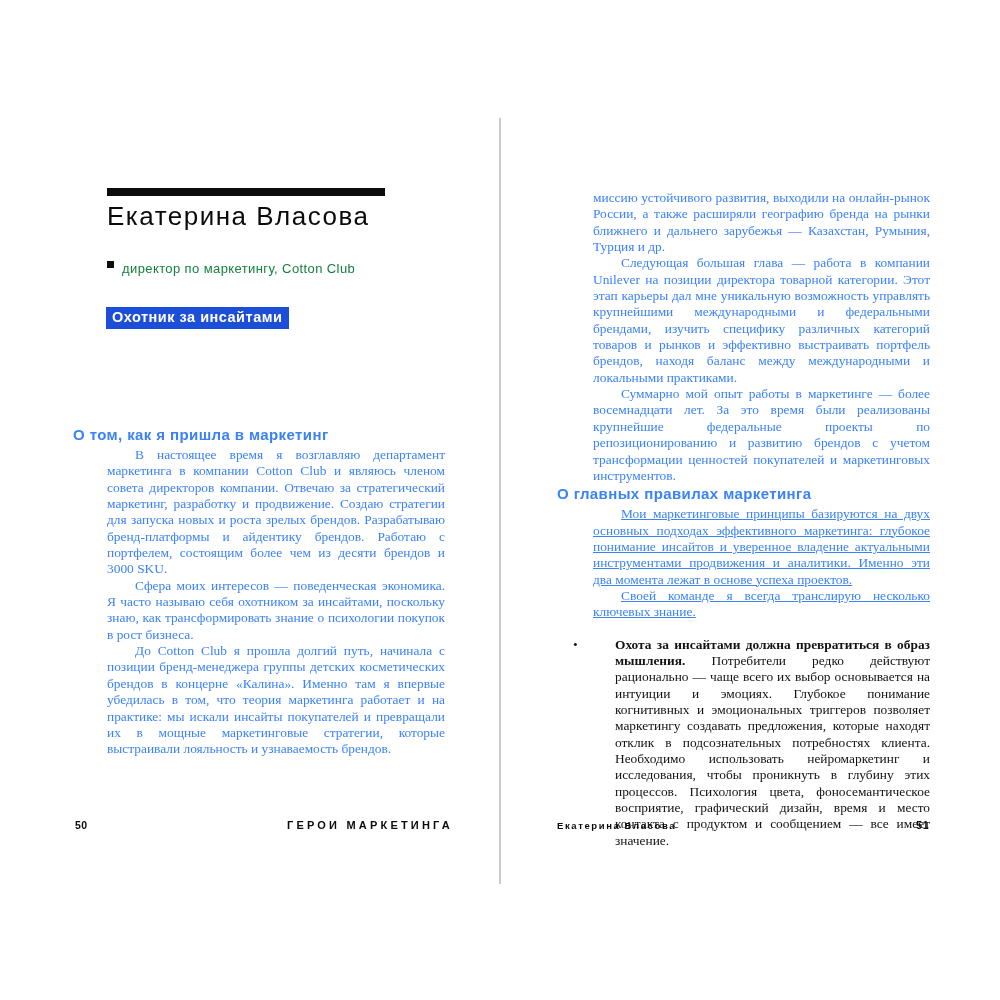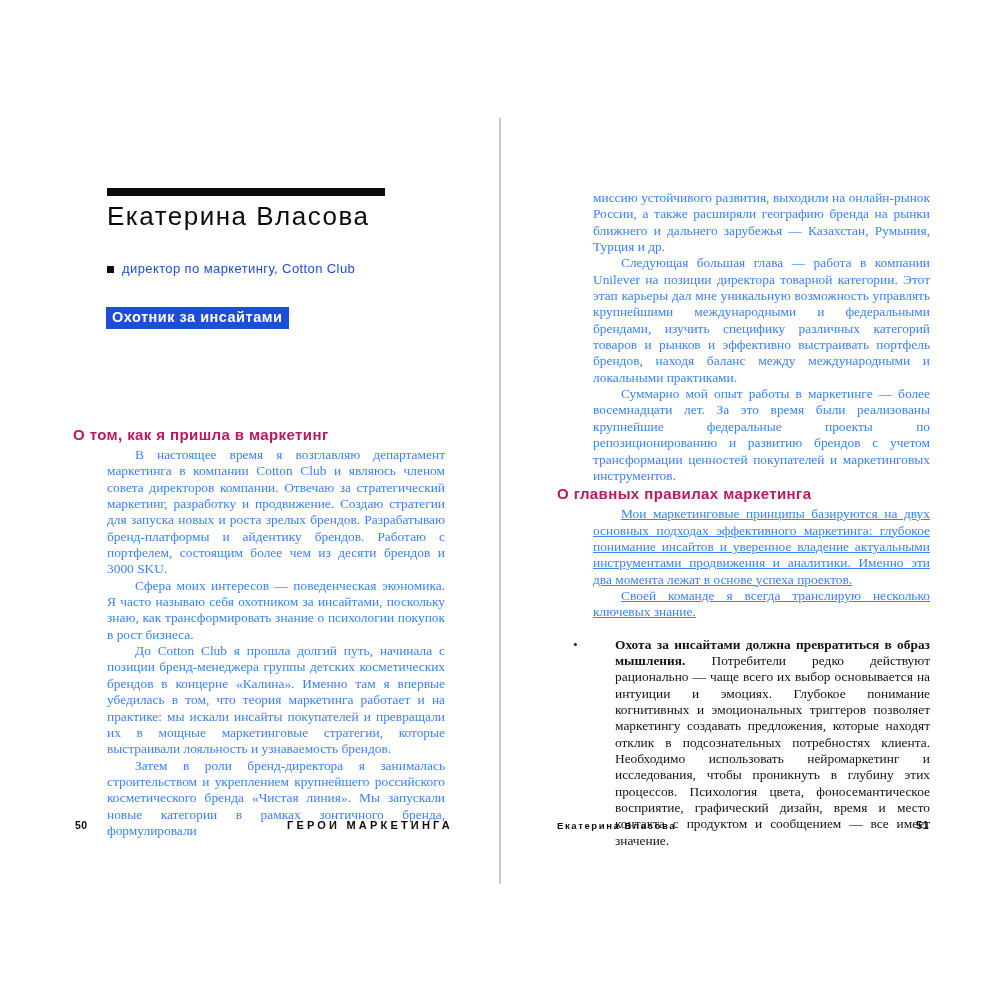--- a/index.html
+++ b/index.html
@@ -14,32 +14,32 @@
   
   .page{position:absolute;}
   .page-left{left:73px;top:188px;width:372px;}
   .title-rule{margin-left:34px;width:278px;height:8px;background:#0b0b0b;}
   .author-name{
     margin:6px 0 0 34px;font-family:"Liberation Sans",sans-serif;
     font-size:26px;line-height:28px;font-weight:400;letter-spacing:1.5px;color:#0b0b0b;
     white-space:nowrap;
   }
   .author-role{
-    margin:31px 0 0 34px;font-size:13px;line-height:16px;letter-spacing:0.4px;color:#1d4ed8;
-    display:flex;align-items:center;
+    margin:31px 0 0 34px;font-size:13px;line-height:16px;letter-spacing:0.4px;color:#15803d;
+    display:flex;
   }
   .role-square{width:7px;height:7px;background:#0d0d0d;display:inline-block;margin-right:8px;flex:none;}
   .tagline{
     display:inline-block;margin:30px 0 0 33px;background:#1d4ed8;color:#ffffff;
     font-size:14.5px;line-height:17px;font-weight:700;letter-spacing:0.5px;
     padding:2px 7px 3px 6px;
   }
   .section-heading{
     font-family:"Liberation Sans",sans-serif;font-size:15px;line-height:19px;
-    font-weight:700;letter-spacing:0.4px;color:#be185d;margin:0;
+    font-weight:700;letter-spacing:0.4px;color:#3b82f6;margin:0;
   }
   .heading-left{margin-top:96px;}
   .body-col{
     margin-left:34px;margin-top:3px;
     font-family:"Liberation Serif",serif;font-size:13.4px;line-height:16.35px;
     color:#3b82f6;text-align:justify;
   }
   .body-col p{margin:0;text-indent:28px;}
   .body-col p.no-indent{text-indent:0;}
 
@@ -82,21 +82,20 @@
       <span>директор по маркетингу, Cotton Club</span>
     </div>
     <div>
       <span class="tagline">Охотник за инсайтами</span>
     </div>
     <h2 class="section-heading heading-left">О том, как я пришла в маркетинг</h2>
     <div class="body-col">
       <p>В настоящее время я возглавляю департамент маркетинга в компании Cotton Club и являюсь членом совета директоров компании. Отвечаю за стратегический маркетинг, разработку и продвижение. Создаю стратегии для запуска новых и роста зрелых брендов. Разрабатываю бренд-платформы и айдентику брендов. Работаю с портфелем, состоящим более чем из десяти брендов и 3000 SKU.</p>
       <p>Сфера моих интересов — поведенческая экономика. Я часто называю себя охотником за инсайтами, поскольку знаю, как трансформировать знание о психологии покупок в рост бизнеса.</p>
       <p>До Cotton Club я прошла долгий путь, начинала с позиции бренд-менеджера группы детских косметических брендов в концерне «Калина». Именно там я впервые убедилась в том, что теория маркетинга работает и на практике: мы искали инсайты покупателей и превращали их в мощные маркетинговые стратегии, которые выстраивали лояльность и узнаваемость брендов.</p>
-      <p>Затем в роли бренд-директора я занималась строительством и укреплением крупнейшего российского косметического бренда «Чистая линия». Мы запускали новые категории в рамках зонтичного бренда, формулировали</p>
     </div>
   </div>
 
   <div class="page page-right">
     <div class="body-col">
       <p class="no-indent">миссию устойчивого развития, выходили на онлайн-рынок России, а также расширяли географию бренда на рынки ближнего и дальнего зарубежья — Казахстан, Румыния, Турция и др.</p>
       <p>Следующая большая глава — работа в компании Unilever на позиции директора товарной категории. Этот этап карьеры дал мне уникальную возможность управлять крупнейшими международными и федеральными брендами, изучить специфику различных категорий товаров и рынков и эффективно выстраивать портфель брендов, находя баланс между международными и локальными практиками.</p>
       <p>Суммарно мой опыт работы в маркетинге — более восемнадцати лет. За это время были реализованы крупнейшие федеральные проекты по репозиционированию и развитию брендов с учетом трансформации ценностей покупателей и маркетинговых инструментов.</p>
     </div>
     <h2 class="section-heading heading-right">О главных правилах маркетинга</h2>

